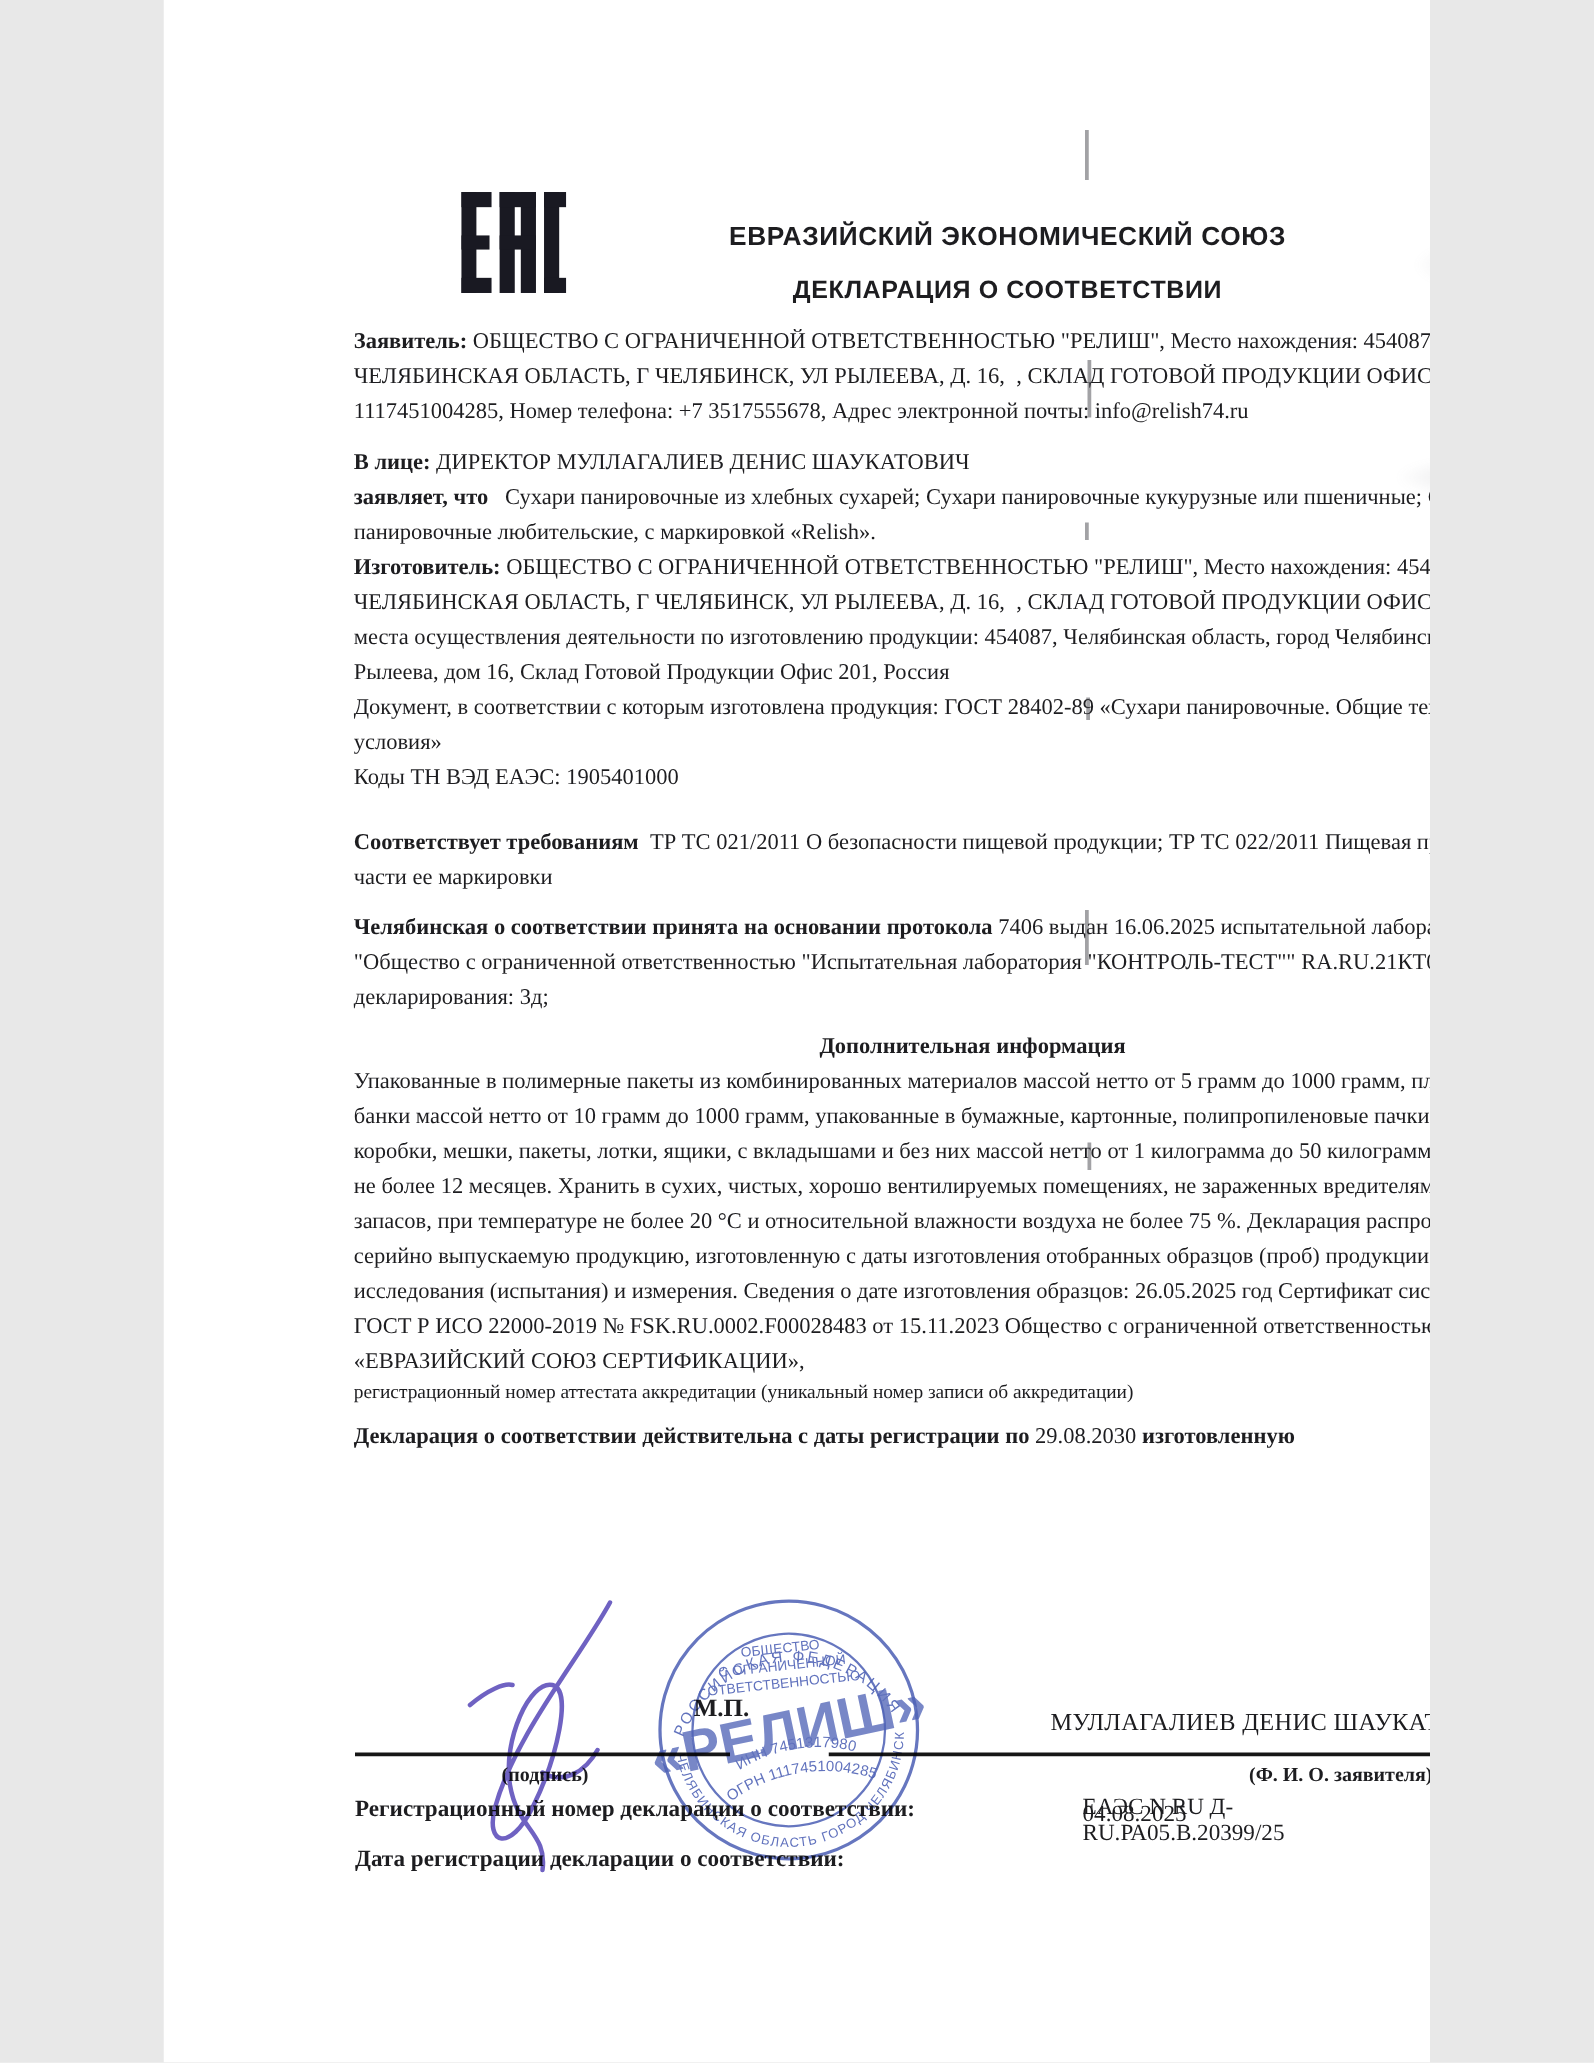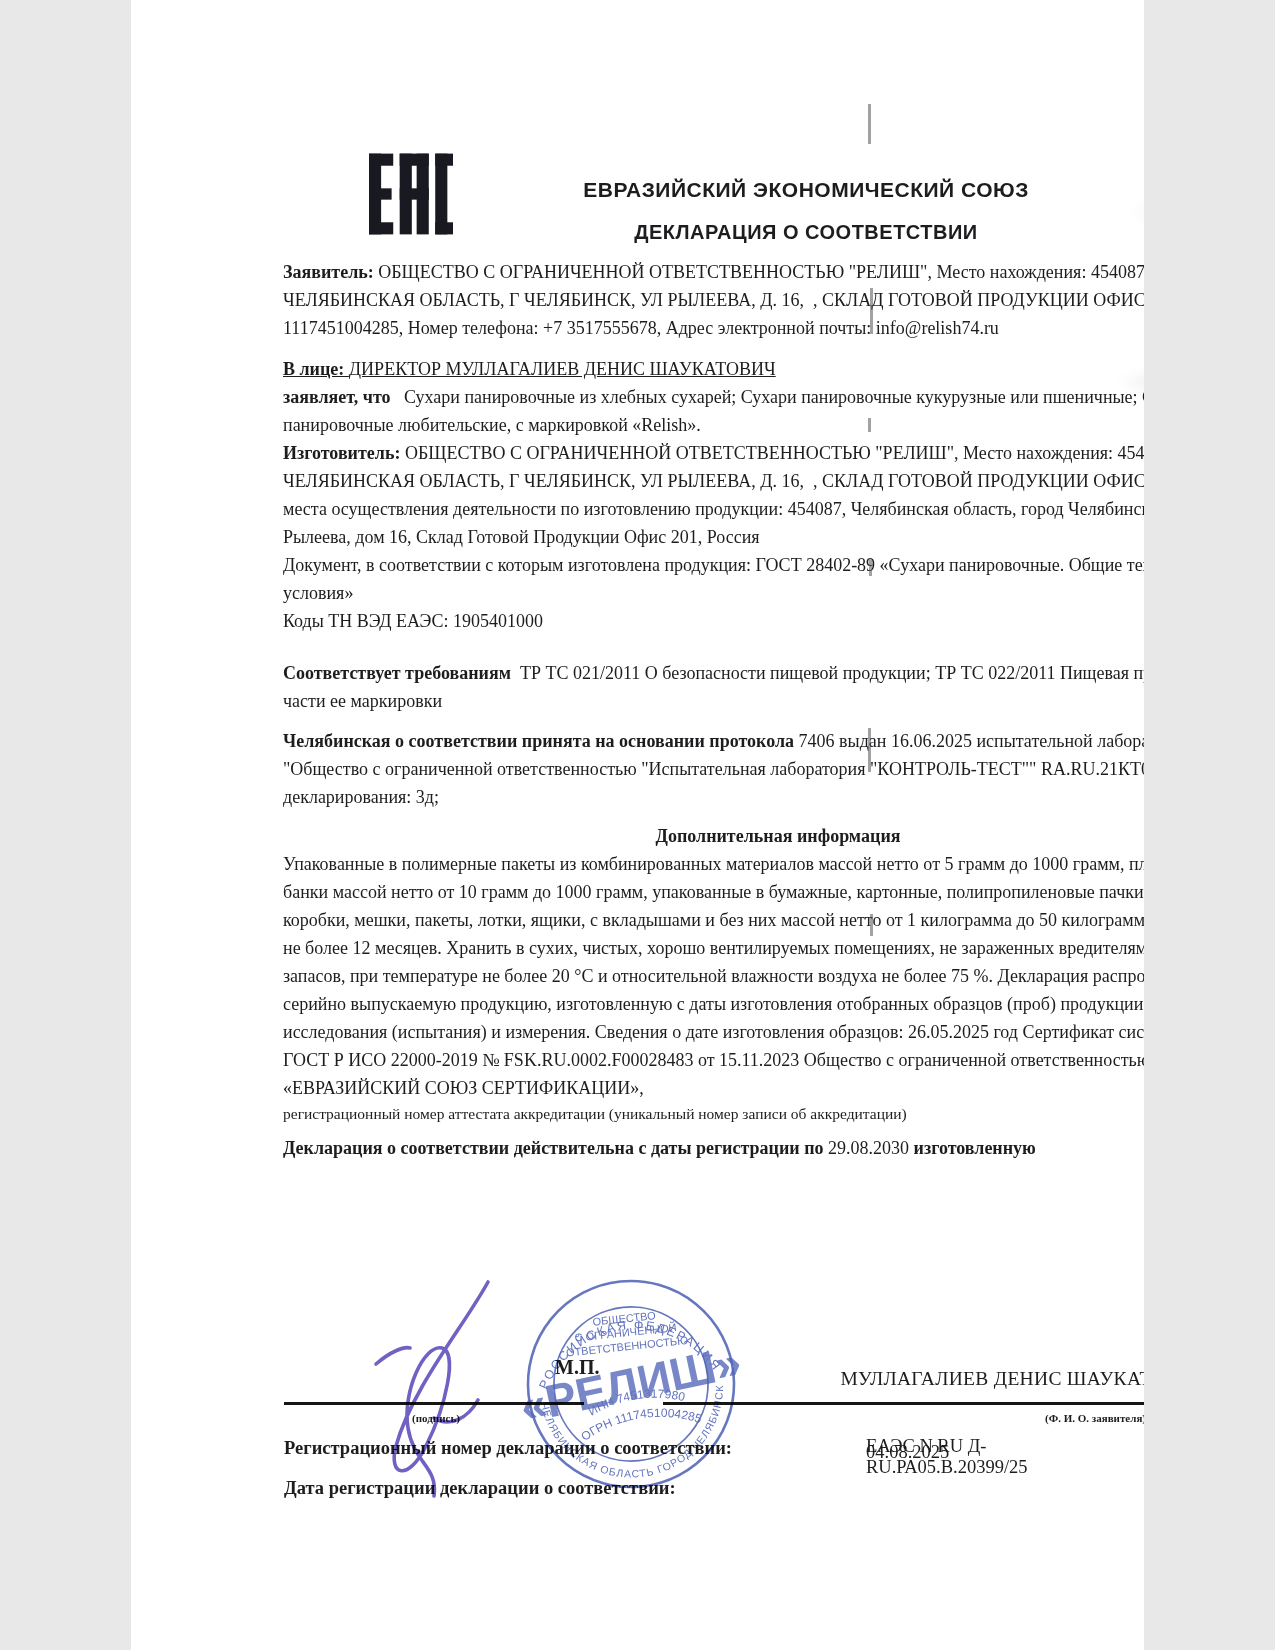--- a/index.html
+++ b/index.html
@@ -18,21 +18,21 @@
   .doc-body{position:absolute;left:152px;top:258px;width:990px;}
   .para{font-size:18px;line-height:28px;white-space:pre-wrap;}
   .para .b{font-weight:bold;}
   .para.small{font-size:15.5px;line-height:24px;}
   
   .mp{position:absolute;left:424px;top:1356px;font-weight:bold;font-size:20px;}
   .fio-name{position:absolute;left:535px;top:1368px;width:715px;text-align:center;font-size:19.5px;letter-spacing:.3px;}
   .sig-line{position:absolute;background:#161616;height:3px;top:1402px;}
   .sig-line.left{left:153px;width:300px;}
   .sig-line.right{left:532px;width:710px;}
-  .caption{position:absolute;top:1412px;font-weight:bold;font-size:11px;text-align:center;}
+  .caption{position:absolute;top:1412px;font-weight:bold;font-size:16px;text-align:center;}
   .caption.sign{left:205px;width:200px;}
   .caption.fio{left:735px;width:280px;text-align:right;}
   .reg-label{position:absolute;left:153px;font-weight:bold;font-size:18.5px;}
   .reg-value{position:absolute;left:735px;font-size:18.5px;}
   
   .stamp{position:absolute;left:350px;top:1270px;width:310px;height:240px;mix-blend-mode:multiply;opacity:.92;}
   .autograph{position:absolute;left:215px;top:1268px;width:180px;height:237px;mix-blend-mode:multiply;opacity:.9;}
   
   .vdash{position:absolute;width:3px;background:rgba(70,70,75,.5);}
   .smudge{position:absolute;border-radius:50%;filter:blur(4px);opacity:.3;
@@ -373,21 +373,21 @@
         <rect x="14" y="24" width="1" height="1"></rect>
         <rect x="15" y="24" width="1" height="1"></rect>
         <rect x="20" y="24" width="1" height="1"></rect>
         <rect x="23" y="24" width="1" height="1"></rect>
         <rect x="24" y="24" width="1" height="1"></rect>
       </g>
     </svg>
 
   <div class="doc-body">
       <div class="para"><span class="b">Заявитель: </span><span>ОБЩЕСТВО С ОГРАНИЧЕННОЙ ОТВЕТСТВЕННОСТЬЮ "РЕЛИШ", Место нахождения: 454087, РОССИЯ, ЧЕЛЯБИНСКАЯ ОБЛАСТЬ, Г ЧЕЛЯБИНСК, УЛ РЫЛЕЕВА, Д. 16,  , СКЛАД ГОТОВОЙ ПРОДУКЦИИ ОФИС 201, ОГРН: 1117451004285, Номер телефона: +7 3517555678, Адрес электронной почты: info@relish74.ru</span></div>
-      <div class="para" style="margin-top: 13px; text-decoration: underline;"><span class="b">В лице: </span><span>ДИРЕКТОР МУЛЛАГАЛИЕВ ДЕНИС ШАУКАТОВИЧ</span></div>
+      <div class="para" style="margin-top: 13px;"><span class="b">В лице: </span><span>ДИРЕКТОР МУЛЛАГАЛИЕВ ДЕНИС ШАУКАТОВИЧ</span></div>
       <div class="para"><span class="b">заявляет, что</span><span>   Сухари панировочные из хлебных сухарей; Сухари панировочные кукурузные или пшеничные; Сухари панировочные любительские, с маркировкой «Relish».</span></div>
       <div class="para"><span class="b">Изготовитель: </span><span>ОБЩЕСТВО С ОГРАНИЧЕННОЙ ОТВЕТСТВЕННОСТЬЮ "РЕЛИШ", Место нахождения: 454087, РОССИЯ, ЧЕЛЯБИНСКАЯ ОБЛАСТЬ, Г ЧЕЛЯБИНСК, УЛ РЫЛЕЕВА, Д. 16,  , СКЛАД ГОТОВОЙ ПРОДУКЦИИ ОФИС 201, Адрес места осуществления деятельности по изготовлению продукции: 454087, Челябинская область, город Челябинск, улица Рылеева, дом 16, Склад Готовой Продукции Офис 201, Россия</span></div>
       <div class="para"><span>Документ, в соответствии с которым изготовлена продукция: ГОСТ 28402-89 «Сухари панировочные. Общие технические условия»</span></div>
       <div class="para"><span>Коды ТН ВЭД ЕАЭС: 1905401000</span></div>
       <div class="para" style="margin-top: 24px;"><span class="b">Соответствует требованиям</span><span>  ТР ТС 021/2011 О безопасности пищевой продукции; ТР ТС 022/2011 Пищевая продукция в части ее маркировки</span></div>
       <div class="para" style="margin-top: 12px;"><span class="b">Челябинская о соответствии принята на основании протокола</span><span> 7406 выдан 16.06.2025 испытательной лабораторией "Общество с ограниченной ответственностью "Испытательная лаборатория "КОНТРОЛЬ-ТЕСТ"" RA.RU.21КТ06; Схема декларирования: 3д;</span></div>
       <div class="para" style="margin-top: 11px; text-align: center;"><span class="b">Дополнительная информация</span></div>
       <div class="para"><span>Упакованные в полимерные пакеты из комбинированных материалов массой нетто от 5 грамм до 1000 грамм, пластиковые банки массой нетто от 10 грамм до 1000 грамм, упакованные в бумажные, картонные, полипропиленовые пачки, банки, коробки, мешки, пакеты, лотки, ящики, с вкладышами и без них массой нетто от 1 килограмма до 50 килограмм. Срок годности не более 12 месяцев. Хранить в сухих, чистых, хорошо вентилируемых помещениях, не зараженных вредителями хлебных запасов, при температуре не более 20 °С и относительной влажности воздуха не более 75 %. Декларация распространяется на серийно выпускаемую продукцию, изготовленную с даты изготовления отобранных образцов (проб) продукции, прошедших исследования (испытания) и измерения. Сведения о дате изготовления образцов: 26.05.2025 год Сертификат системы качества ГОСТ Р ИСО 22000-2019 № FSK.RU.0002.F00028483 от 15.11.2023 Общество с ограниченной ответственностью «ЕВРАЗИЙСКИЙ СОЮЗ СЕРТИФИКАЦИИ»,</span></div>
       <div class="para small"><span>регистрационный номер аттестата аккредитации (уникальный номер записи об аккредитации)</span></div>
       <div class="para" style="margin-top: 8px;"><span class="b">Декларация о соответствии действительна с даты регистрации по </span><span>29.08.2030</span><span class="b"> изготовленную</span></div>

